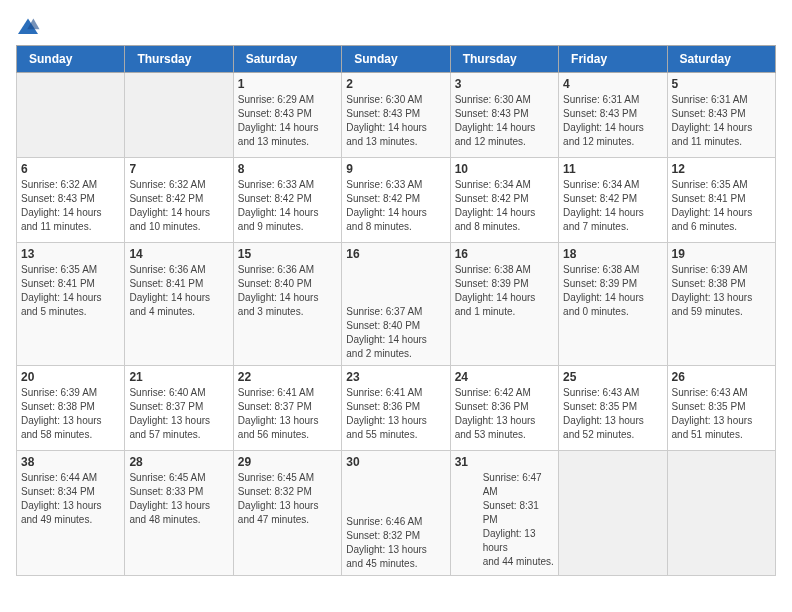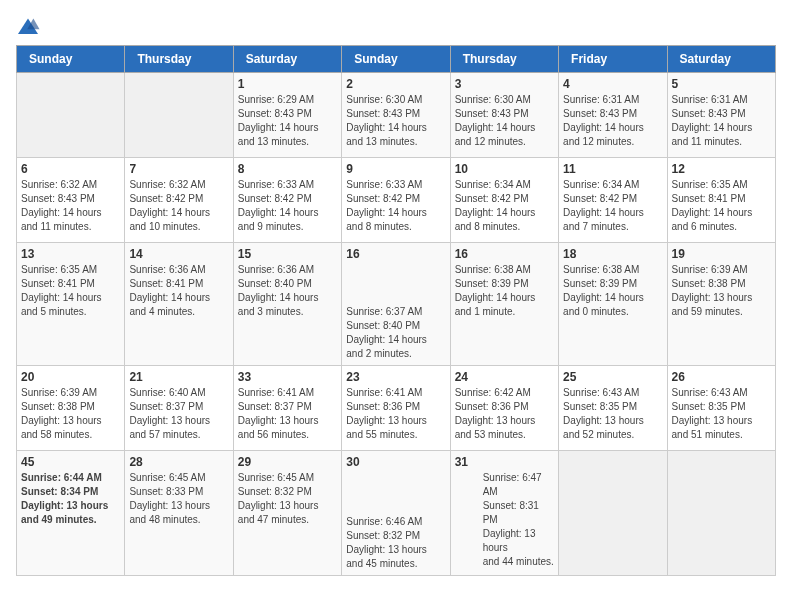--- a/index.html
+++ b/index.html
@@ -260,21 +260,21 @@
 and 58 minutes.</div>
         </td>
         <td>
           <div class="day-num">21</div>
           <div class="day-detail" style="white-space: pre-line;">Sunrise: 6:40 AM
 Sunset: 8:37 PM
 Daylight: 13 hours
 and 57 minutes.</div>
         </td>
         <td>
-          <div class="day-num">33</div>
+          <div class="day-num">22</div>
           <div class="day-detail" style="white-space: pre-line;">Sunrise: 6:41 AM
 Sunset: 8:37 PM
 Daylight: 13 hours
 and 56 minutes.</div>
         </td>
         <td>
           <div class="day-num">23</div>
           <div class="day-detail" style="white-space: pre-line;">Sunrise: 6:41 AM
 Sunset: 8:36 PM
 Daylight: 13 hours
@@ -297,22 +297,22 @@
         <td>
           <div class="day-num">26</div>
           <div class="day-detail" style="white-space: pre-line;">Sunrise: 6:43 AM
 Sunset: 8:35 PM
 Daylight: 13 hours
 and 51 minutes.</div>
         </td>
       </tr>
       <tr>
         <td>
-          <div class="day-num">45</div>
-          <div class="day-detail" style="white-space: pre-line; font-weight: bold;">Sunrise: 6:44 AM
+          <div class="day-num">38</div>
+          <div class="day-detail" style="white-space: pre-line;">Sunrise: 6:44 AM
 Sunset: 8:34 PM
 Daylight: 13 hours
 and 49 minutes.</div>
         </td>
         <td>
           <div class="day-num">28</div>
           <div class="day-detail" style="white-space: pre-line;">Sunrise: 6:45 AM
 Sunset: 8:33 PM
 Daylight: 13 hours
 and 48 minutes.</div>

